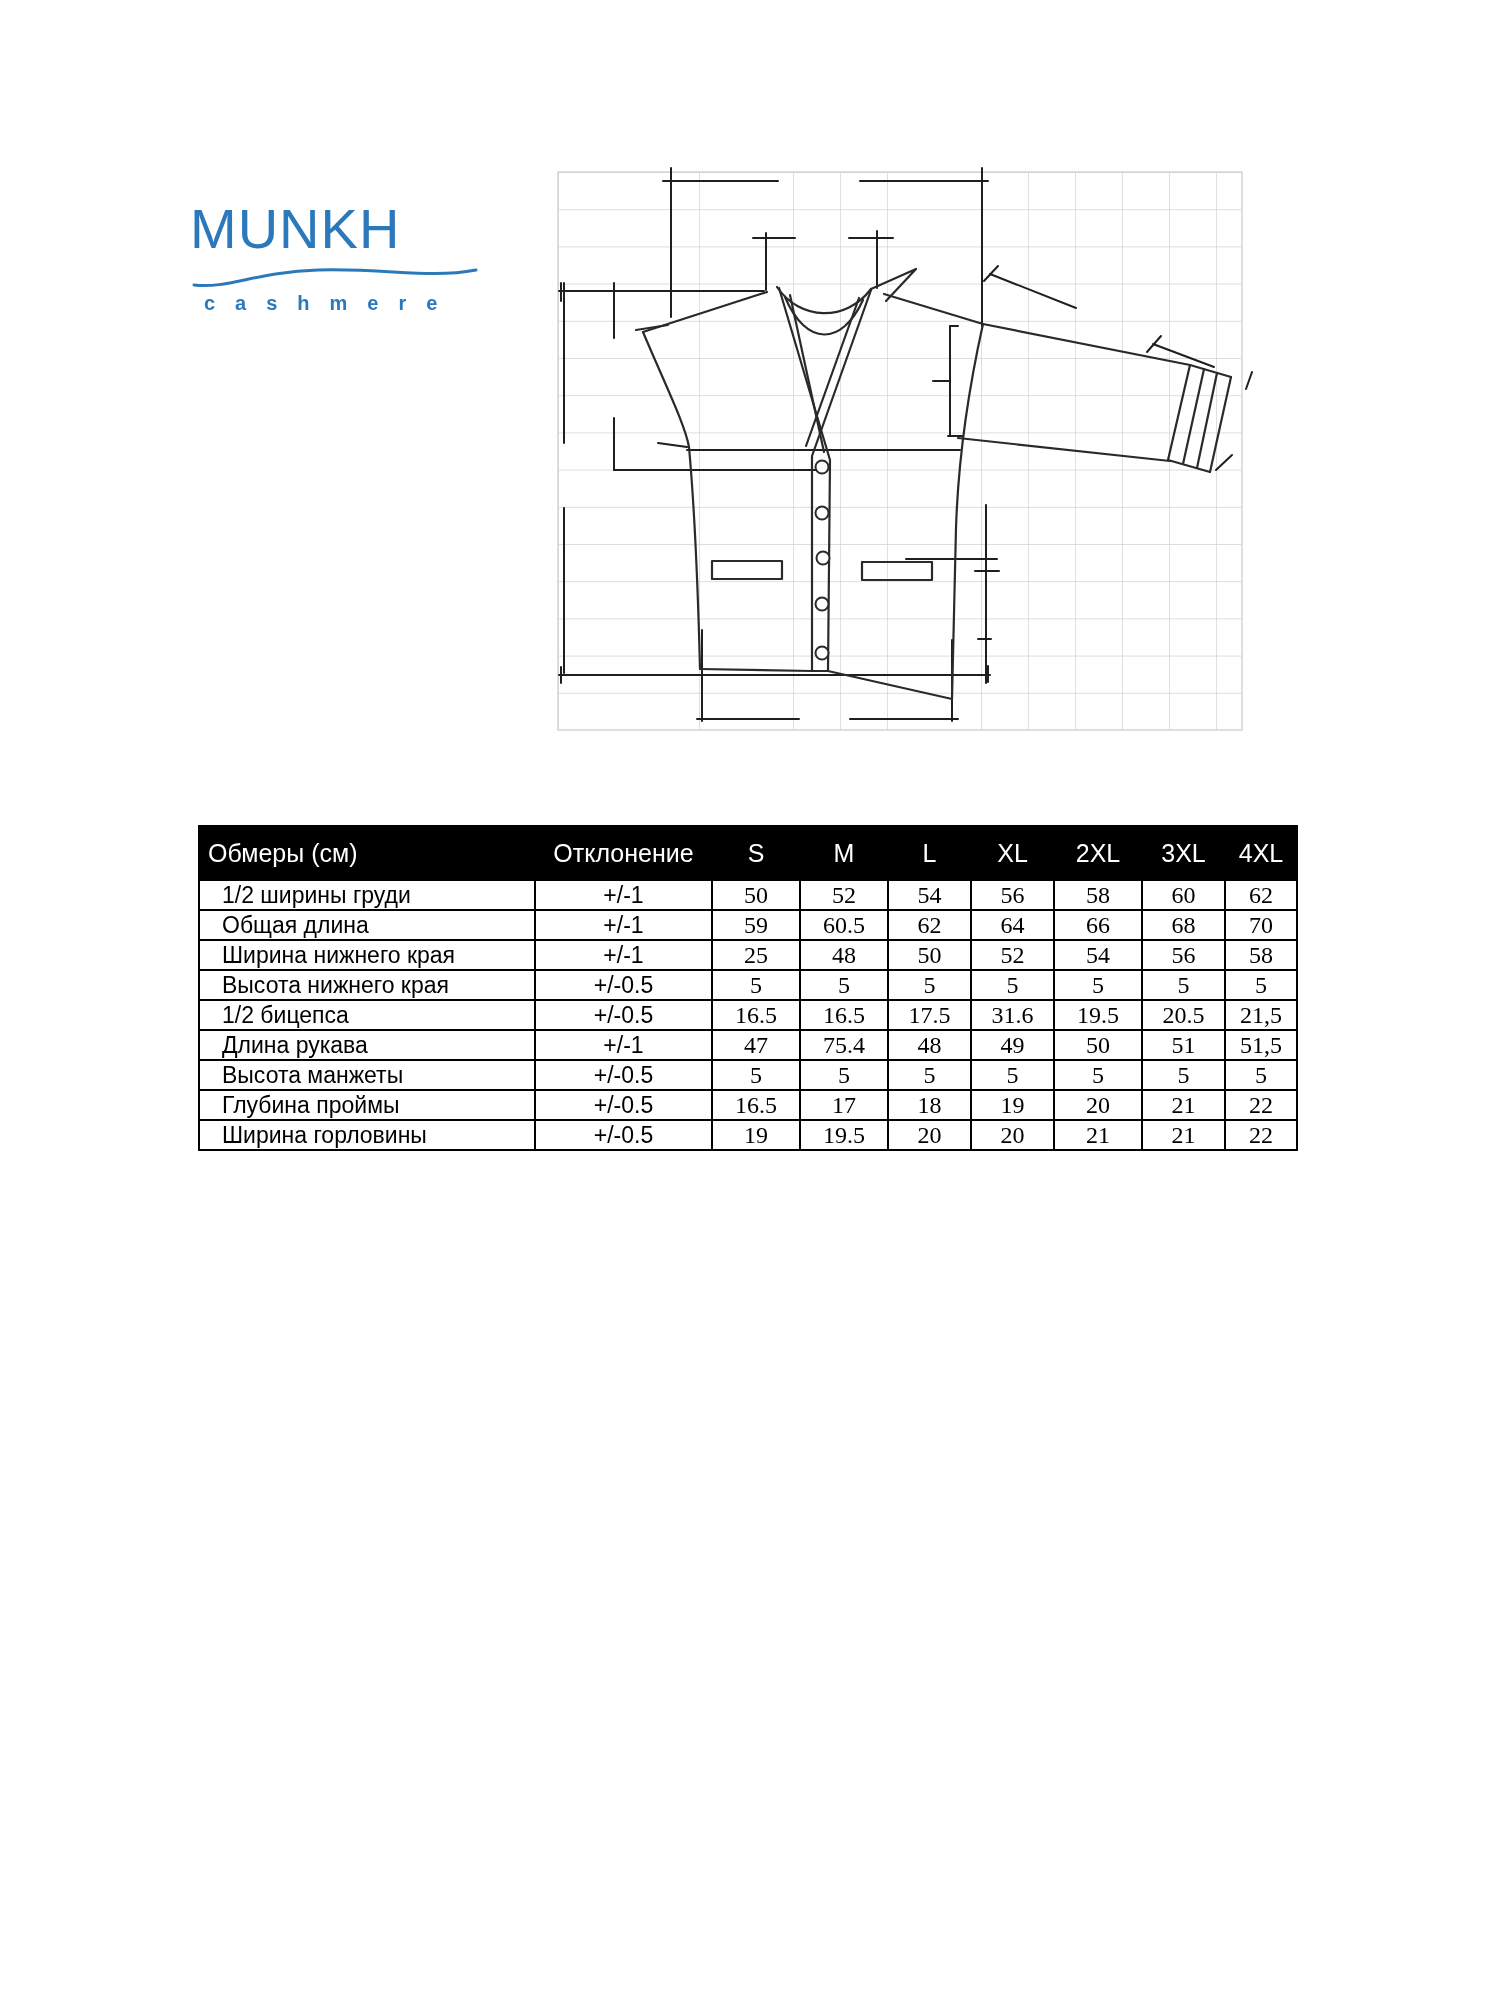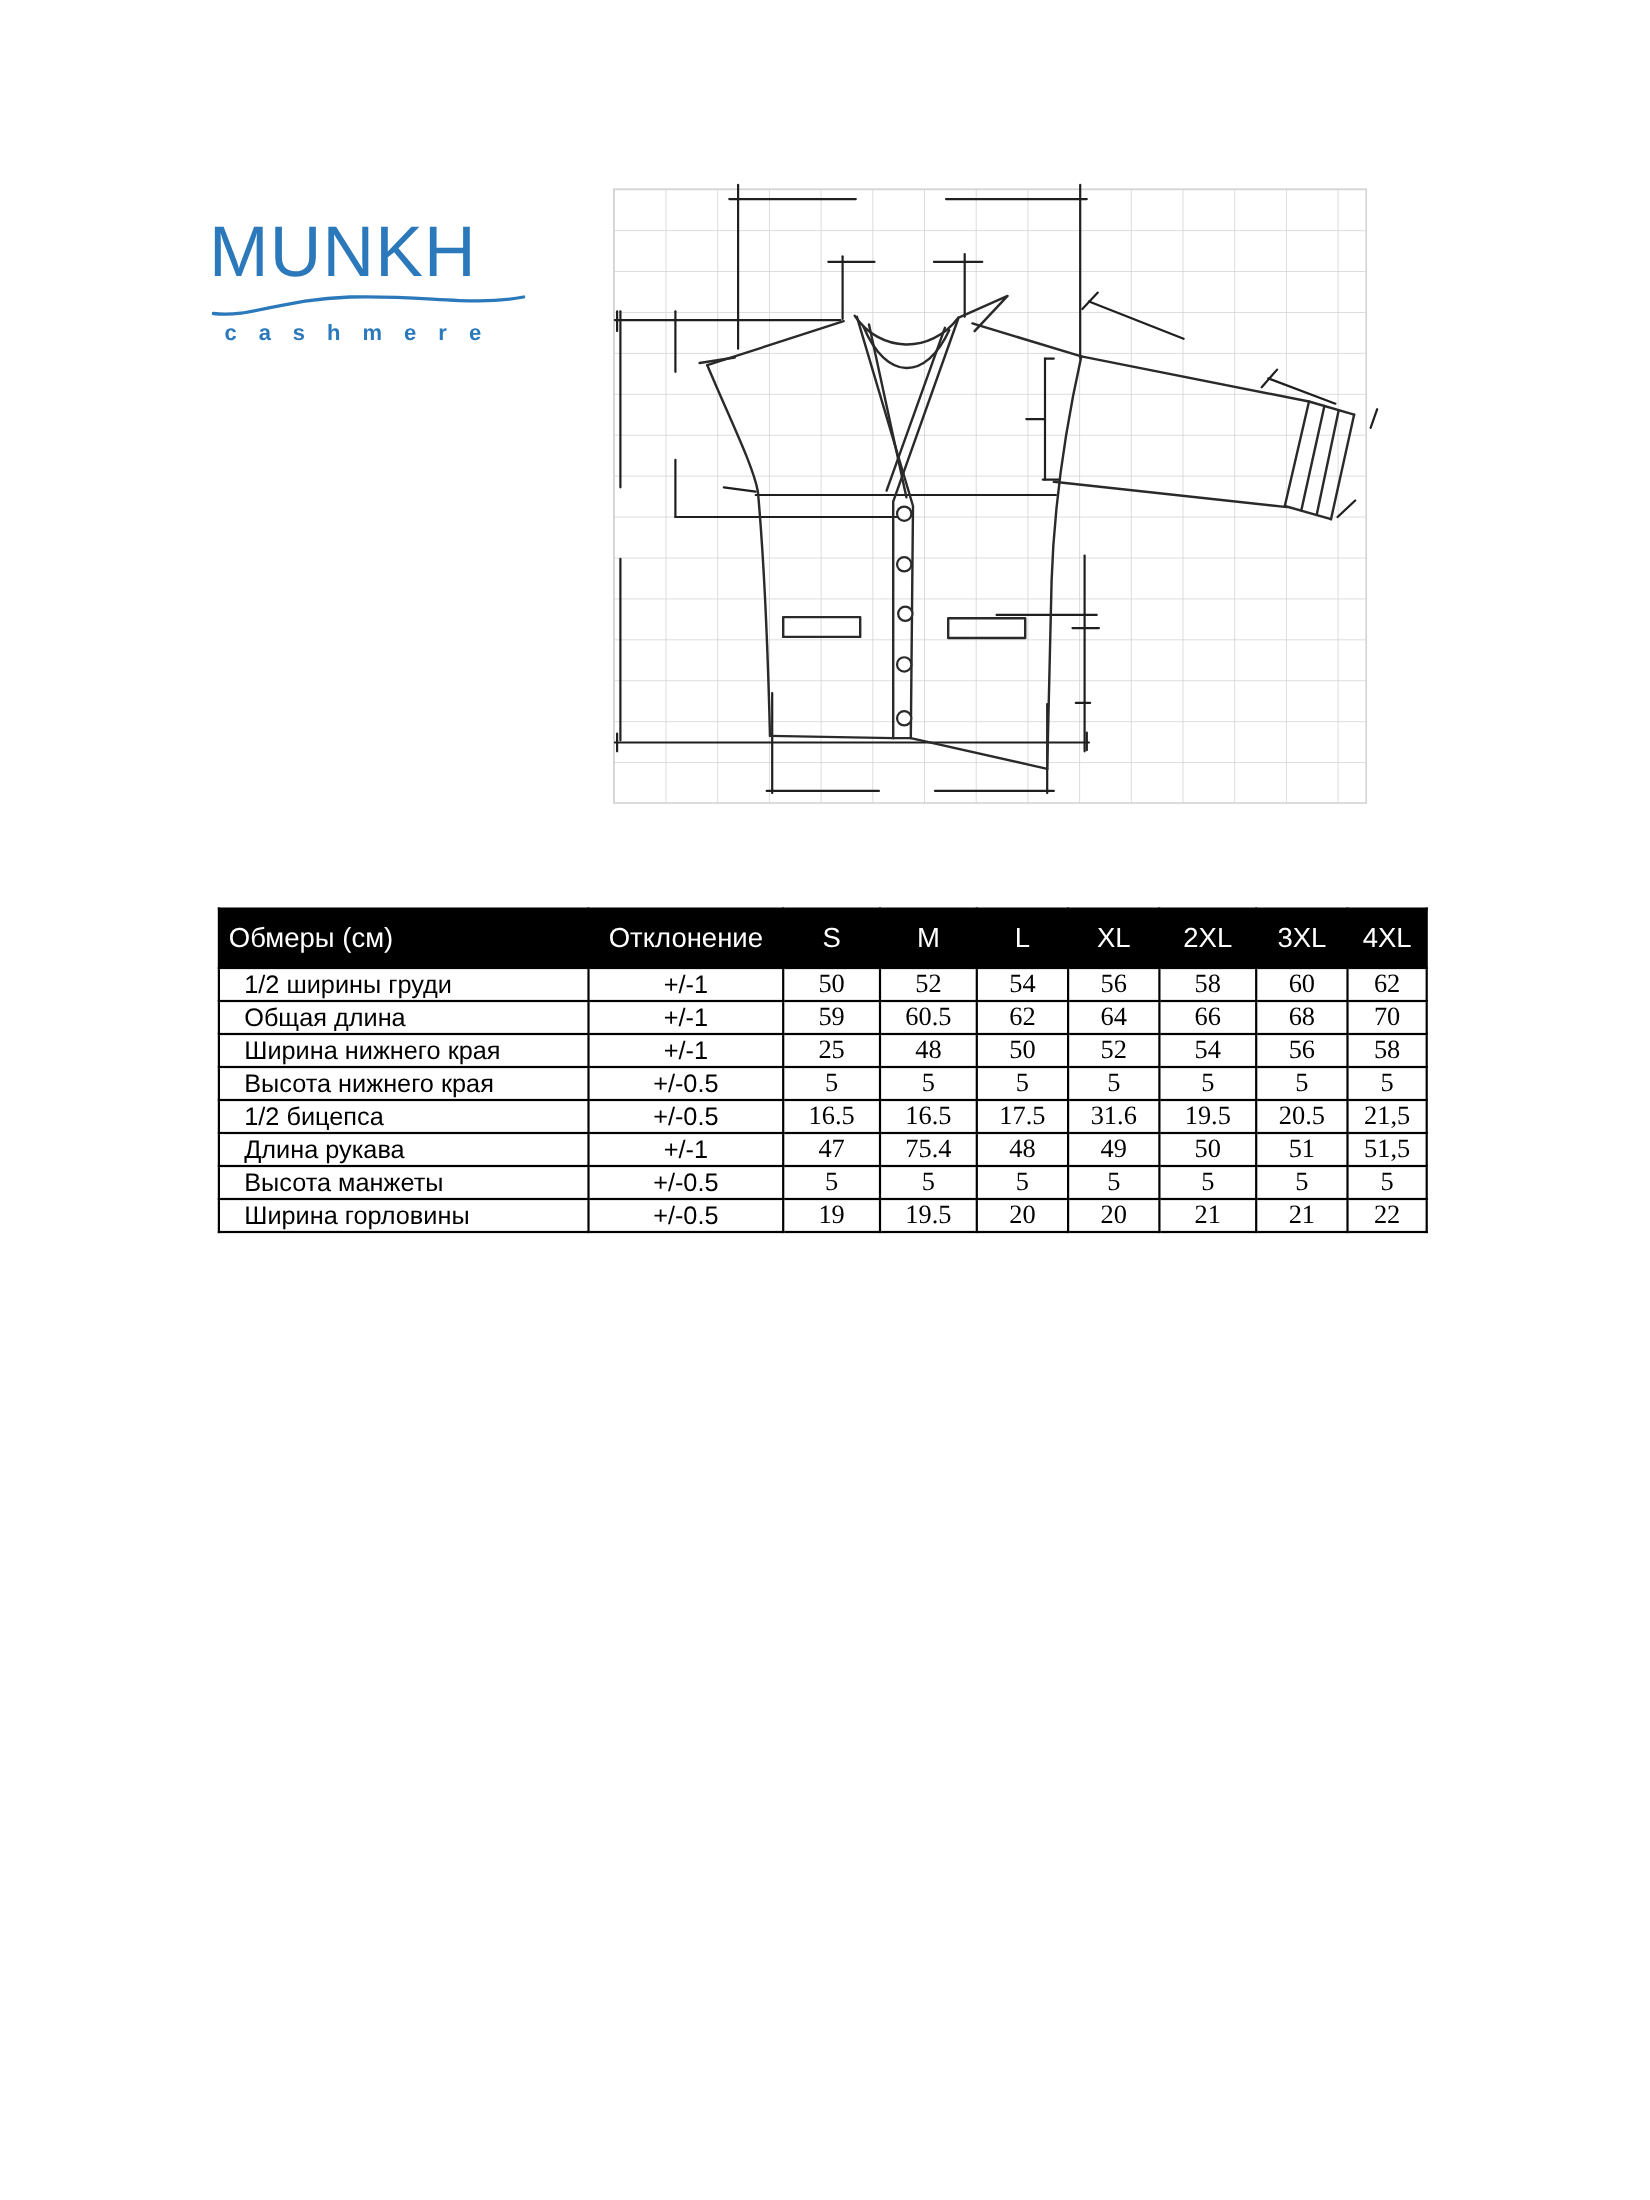--- a/index.html
+++ b/index.html
@@ -1,21 +1,21 @@
 <!DOCTYPE html>
 <html><head>
 <meta charset="utf-8">
 <style>
   html,body{margin:0;padding:0;}
   body{width:1500px;height:2000px;background:#ffffff;position:relative;
        font-family:"Liberation Sans",sans-serif;}
 
   
   .logo{position:absolute;left:190px;top:196px;width:300px;}
-  .logo-word{font-size:65px;line-height:66px;letter-spacing:1px;
+  .logo-word{font-size:56px;line-height:66px;letter-spacing:1px;
              color:#2b79bb;font-family:"Liberation Sans",sans-serif;}
   .logo-swoosh{display:block;margin:2px 0 0 0;}
   .logo-sub{font-size:20px;font-weight:bold;letter-spacing:20px;
             color:#2b79bb;padding-left:14px;margin-top:2px;white-space:nowrap;}
 
   
   .drawing{position:absolute;left:430px;top:118px;width:860px;height:670px;}
 
   
   .size-table{position:absolute;left:150px;top:825px;width:1098px;
@@ -225,20 +225,31 @@
         <td class="dev">+/-0.5</td>
         <td class="num">5</td>
         <td class="num">5</td>
         <td class="num">5</td>
         <td class="num">5</td>
         <td class="num">5</td>
         <td class="num">5</td>
         <td class="num">5</td>
       </tr>
       <tr>
+        <td class="label">Глубина проймы</td>
+        <td class="dev">+/-0.5</td>
+        <td class="num">16.5</td>
+        <td class="num">17</td>
+        <td class="num">18</td>
+        <td class="num">19</td>
+        <td class="num">20</td>
+        <td class="num">21</td>
+        <td class="num">22</td>
+      </tr>
+      <tr>
         <td class="label">Ширина горловины</td>
         <td class="dev">+/-0.5</td>
         <td class="num">19</td>
         <td class="num">19.5</td>
         <td class="num">20</td>
         <td class="num">20</td>
         <td class="num">21</td>
         <td class="num">21</td>
         <td class="num">22</td>
       </tr>

